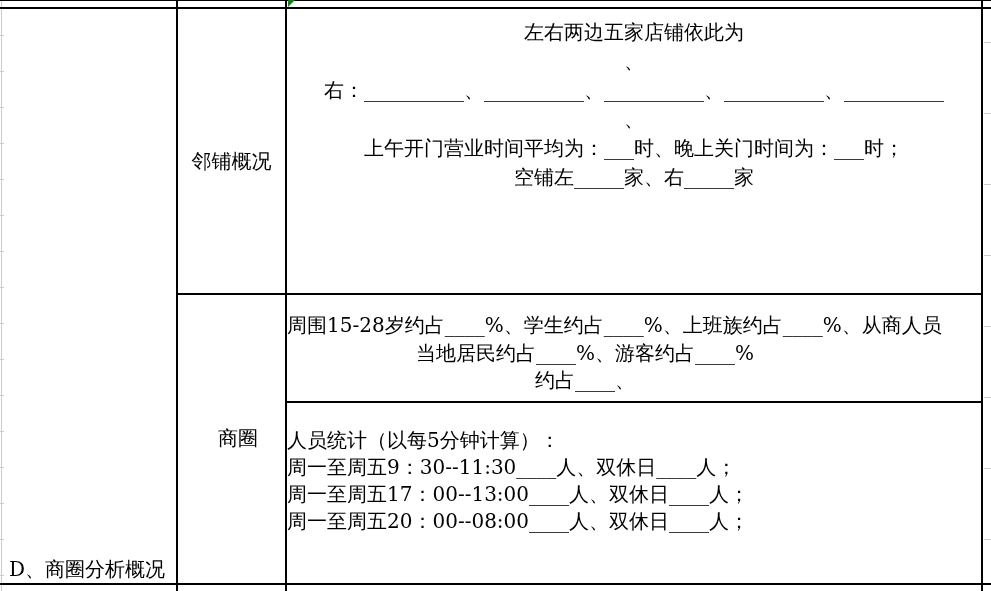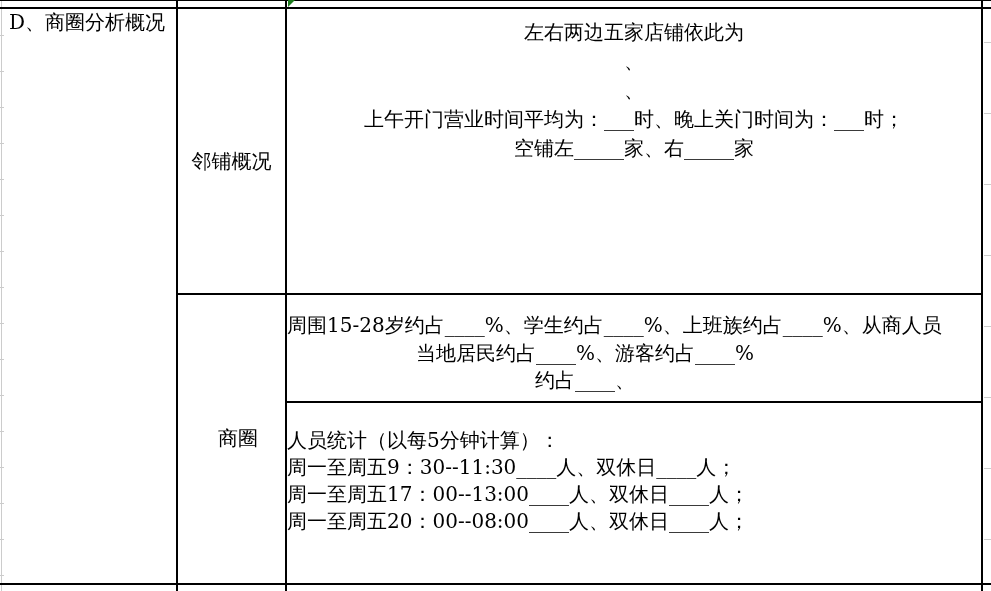--- a/index.html
+++ b/index.html
@@ -42,21 +42,21 @@
     position: absolute; left: 288px; top: 0;
     width: 0; height: 0;
     border-top: 7px solid #1e7b1e;
     border-right: 7px solid transparent;
   }
 
   
   .cell { position: absolute; background: transparent; }
   .cell-category {
     left: 3px; top: 9px; width: 173px; height: 574px;
-    display: flex; align-items: flex-start;
+    display: flex; align-items: flex-end;
     padding-left: 6px; box-sizing: border-box;
     white-space: nowrap;
   }
   .cell-header1 {
     left: 178px; top: 19px; width: 107px; height: 284px;
     display: flex; align-items: center; justify-content: center;
   }
   .cell-header2 {
     left: 178px; top: 293px; width: 107px; height: 290px;
     display: flex; align-items: center;  margin-left: 40px;
@@ -105,20 +105,21 @@
   <div class="cell cell-header1">
     <span>邻铺概况</span>
   </div>
   <div class="cell cell-header2">
     <span>商圈</span>
   </div>
 
   <div class="cell cell-neighbor">
     <div class="form-line">左右两边五家店铺依此为</div>
     <div class="form-line">、</div>
+    <div class="form-line">右：__________、__________、__________、__________、__________</div>
     <div class="form-line">、</div>
     <div class="form-line">上午开门营业时间平均为：___时、晚上关门时间为：___时；</div>
     <div class="form-line">空铺左_____家、右_____家</div>
   </div>
 
   <div class="cell cell-demo">
     <div class="form-line">周围15-28岁约占____%、学生约占____%、上班族约占____%、从商人员</div>
     <div class="form-line">当地居民约占____%、游客约占____%</div>
     <div class="form-line">约占____、</div>
   </div>

